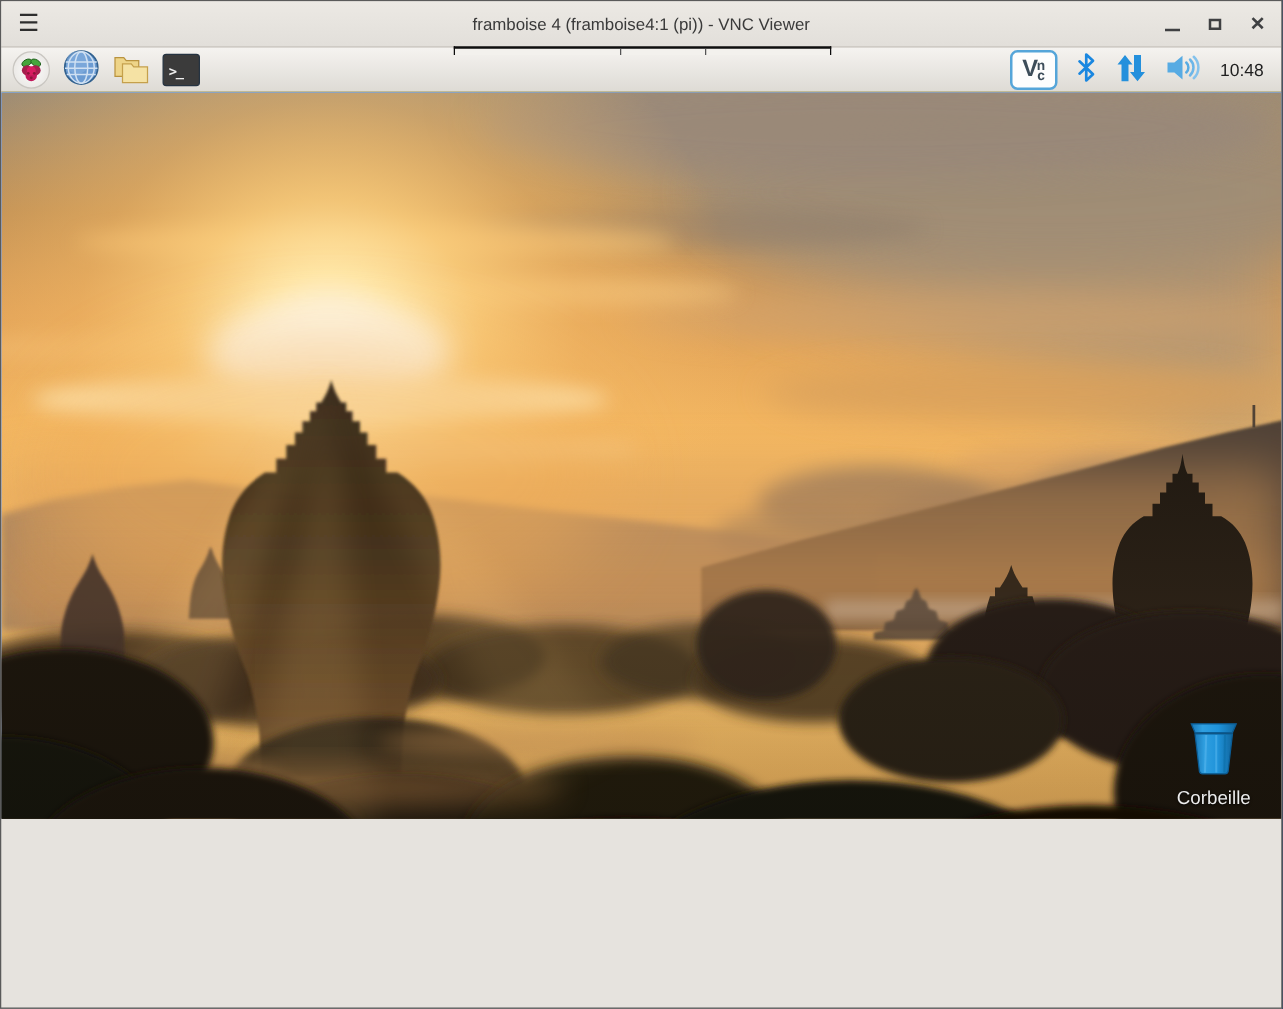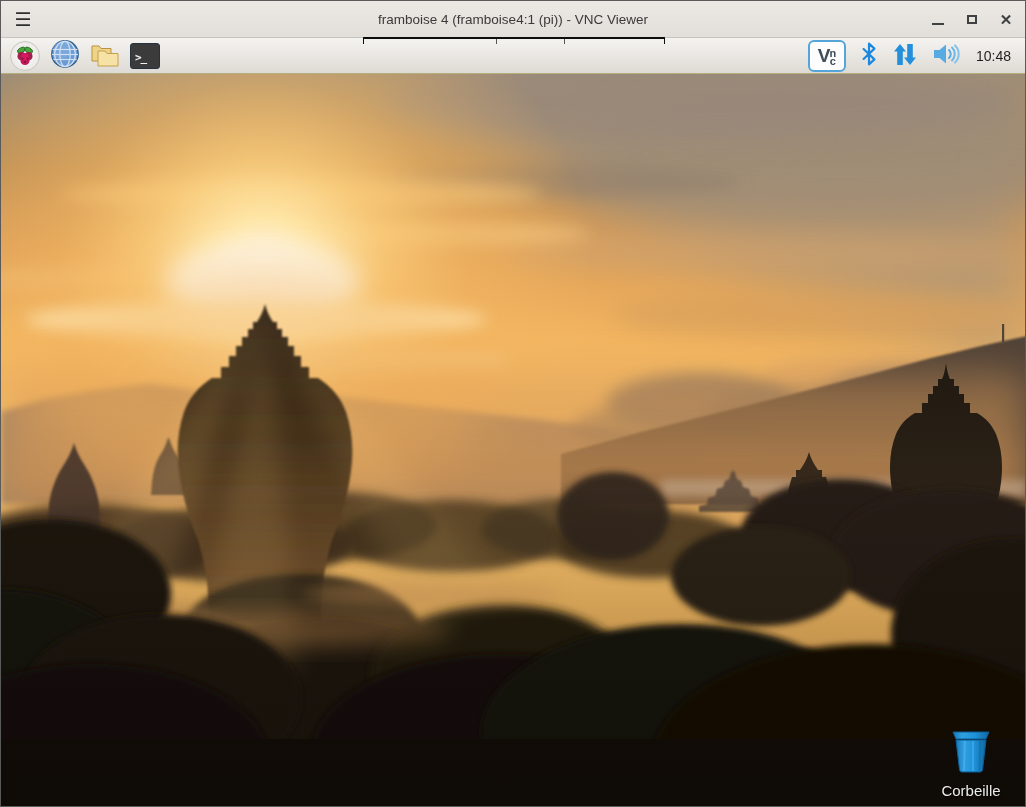--- a/index.html
+++ b/index.html
@@ -57,21 +57,21 @@
   .tray-btn{ background:none; border:none; cursor:pointer; display:flex; align-items:center; justify-content:center; }
   .vnc-badge{
     width:38px; height:32px; background:#fdfdfd; border:2px solid #55a5d9; border-radius:6px;
     display:flex; align-items:center; justify-content:center; color:#3d4d5a;
   }
   .vnc-v{ font-size:19px; font-weight:bold; }
   .vnc-stack{ display:flex; flex-direction:column; line-height:8px; font-size:11px; font-weight:bold; margin-left:-1px; margin-top:2px;}
   .clock{ font-size:14px; color:#1f1f1f; padding-left:2px; }
 
   
-  .desktop{ position:relative; width:1026px; height:733px; overflow:hidden; background:#3b82f6; }
+  .desktop{ position:relative; width:1026px; height:581px; overflow:hidden; background:#3b82f6; }
   .wallpaper{ position:absolute; inset:0; display:block; }
 
   
   .vnc-tab{
     position:absolute; left:362px; top:36px; width:302px; height:7px;
     background:#f3f1ed; border:1px solid #0d0d0d; border-top-width:2px; border-bottom:none;
     display:flex; z-index:40; cursor:pointer;
   }
   .vnc-tab .seg{ height:100%; }
   .vnc-tab .seg1{ width:133px; border-right:1px solid #555; }

